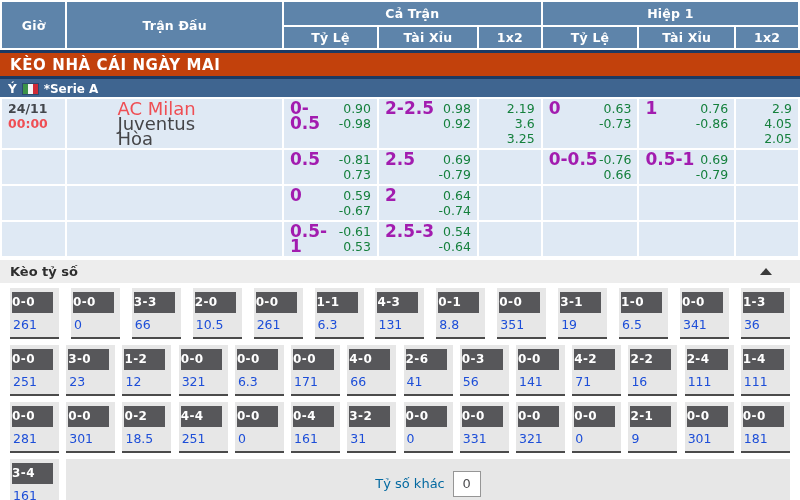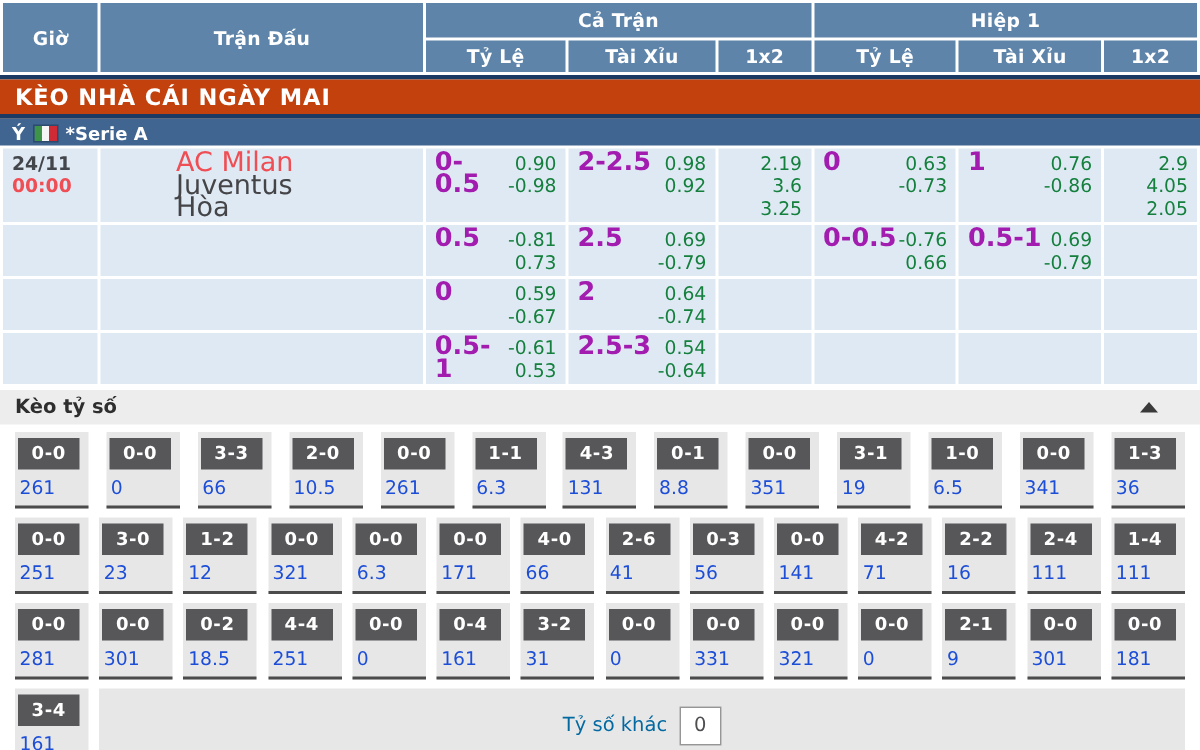--- a/index.html
+++ b/index.html
@@ -57,21 +57,21 @@
   }
   .score-grid{padding:5px 10px 0 10px;background:#fff;}
   .score-row{display:flex;justify-content:space-between;margin-bottom:6px;}
   .score-row:last-child{justify-content:flex-start;}
   .score-cell{
     width:49px;background:#e7e7e7;border-bottom:2px solid #4b4b4b;
     padding:4px 0 5px 0;box-sizing:border-box;
   }
   .chip{
     width:41px;height:21px;margin-left:2px;background:#57575a;color:#fff;
-    font-size:12px;font-weight:bold;text-align:center;line-height:21px;letter-spacing:.4px;
+    font-size:12px;font-weight:bold;line-height:21px;letter-spacing:.4px;
   }
   .sval{color:#1d4ed8;font-size:12.5px;padding:5px 0 0 3px;line-height:14px;}
   .other-cell{
     flex:1;margin-left:7px;background:#e7e7e7;border-bottom:2px solid #4b4b4b;
     display:flex;align-items:center;justify-content:center;gap:8px;
   }
   .other-label{color:#0369a1;font-size:13px;}
   .other-box{
     display:inline-block;width:26px;height:24px;background:#fff;border:1px solid #969696;
     color:#4f4f52;font-size:13px;text-align:center;line-height:24px;

